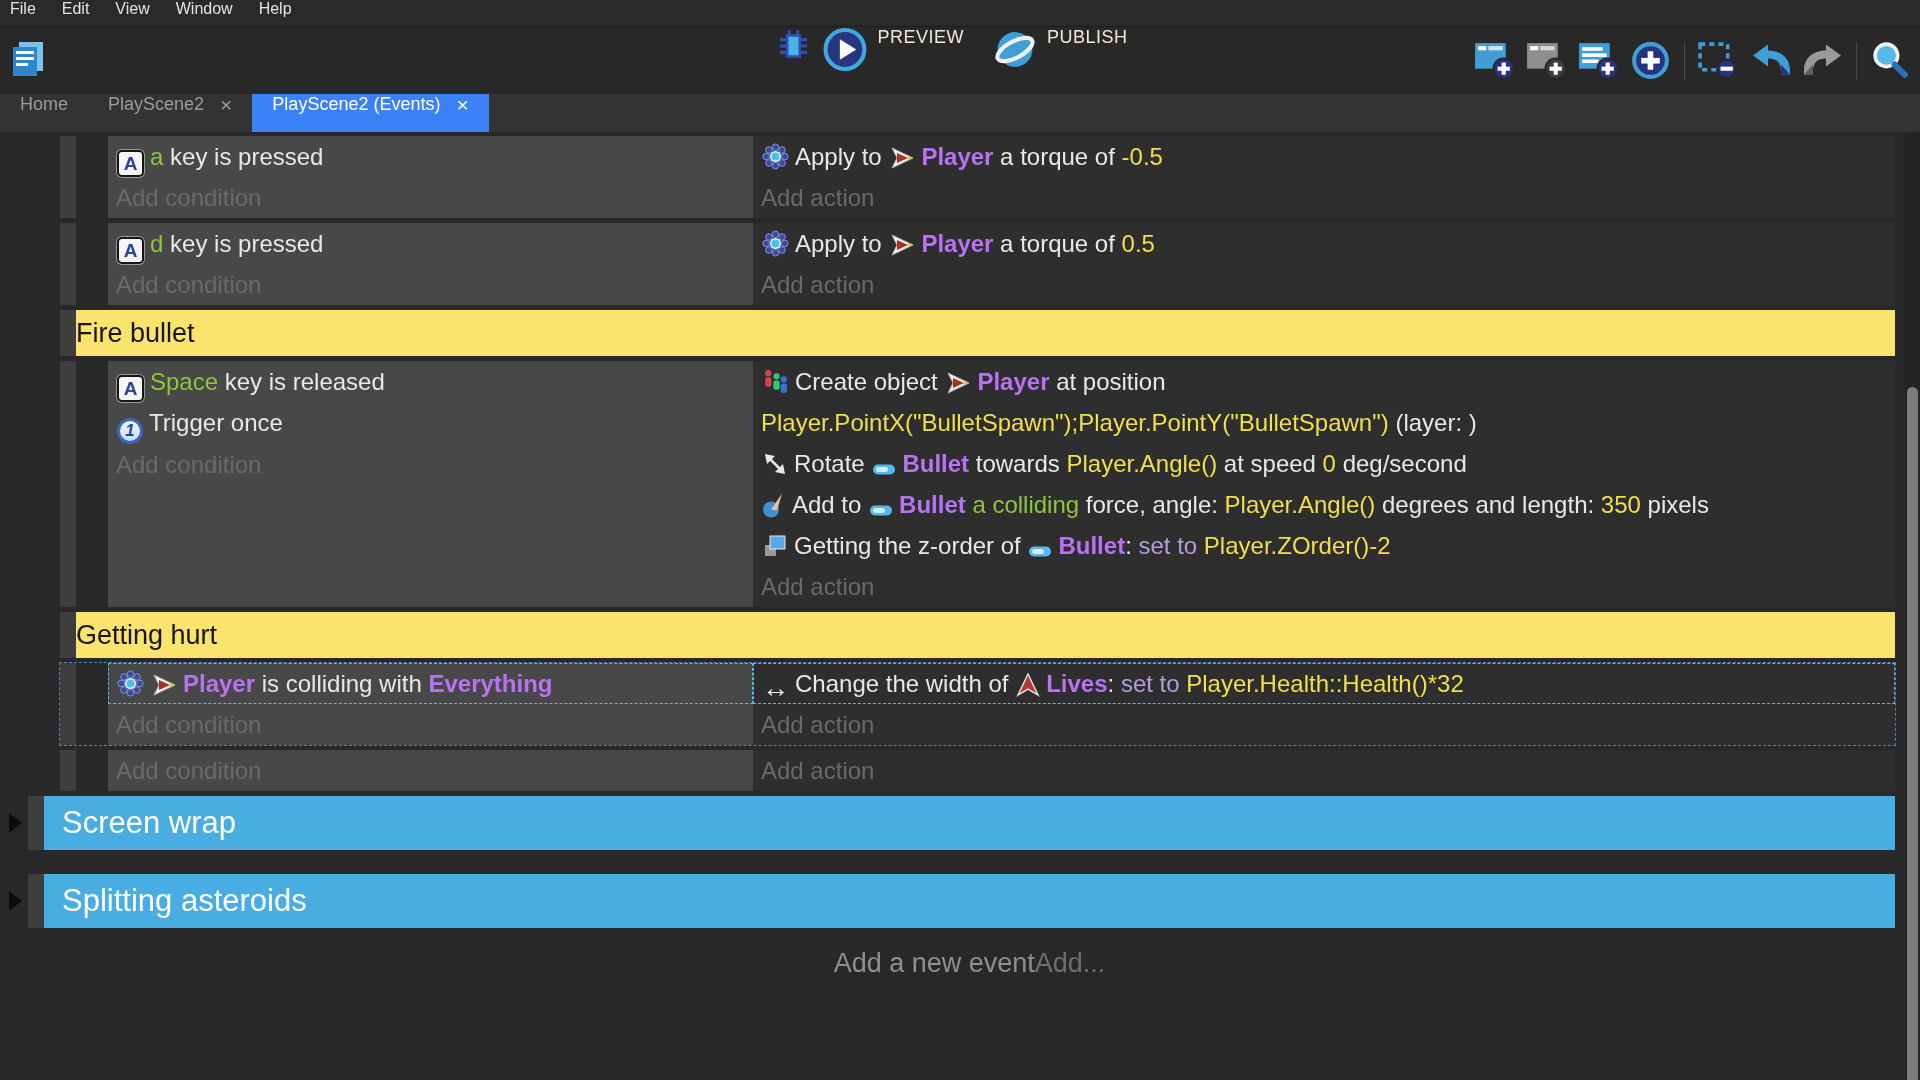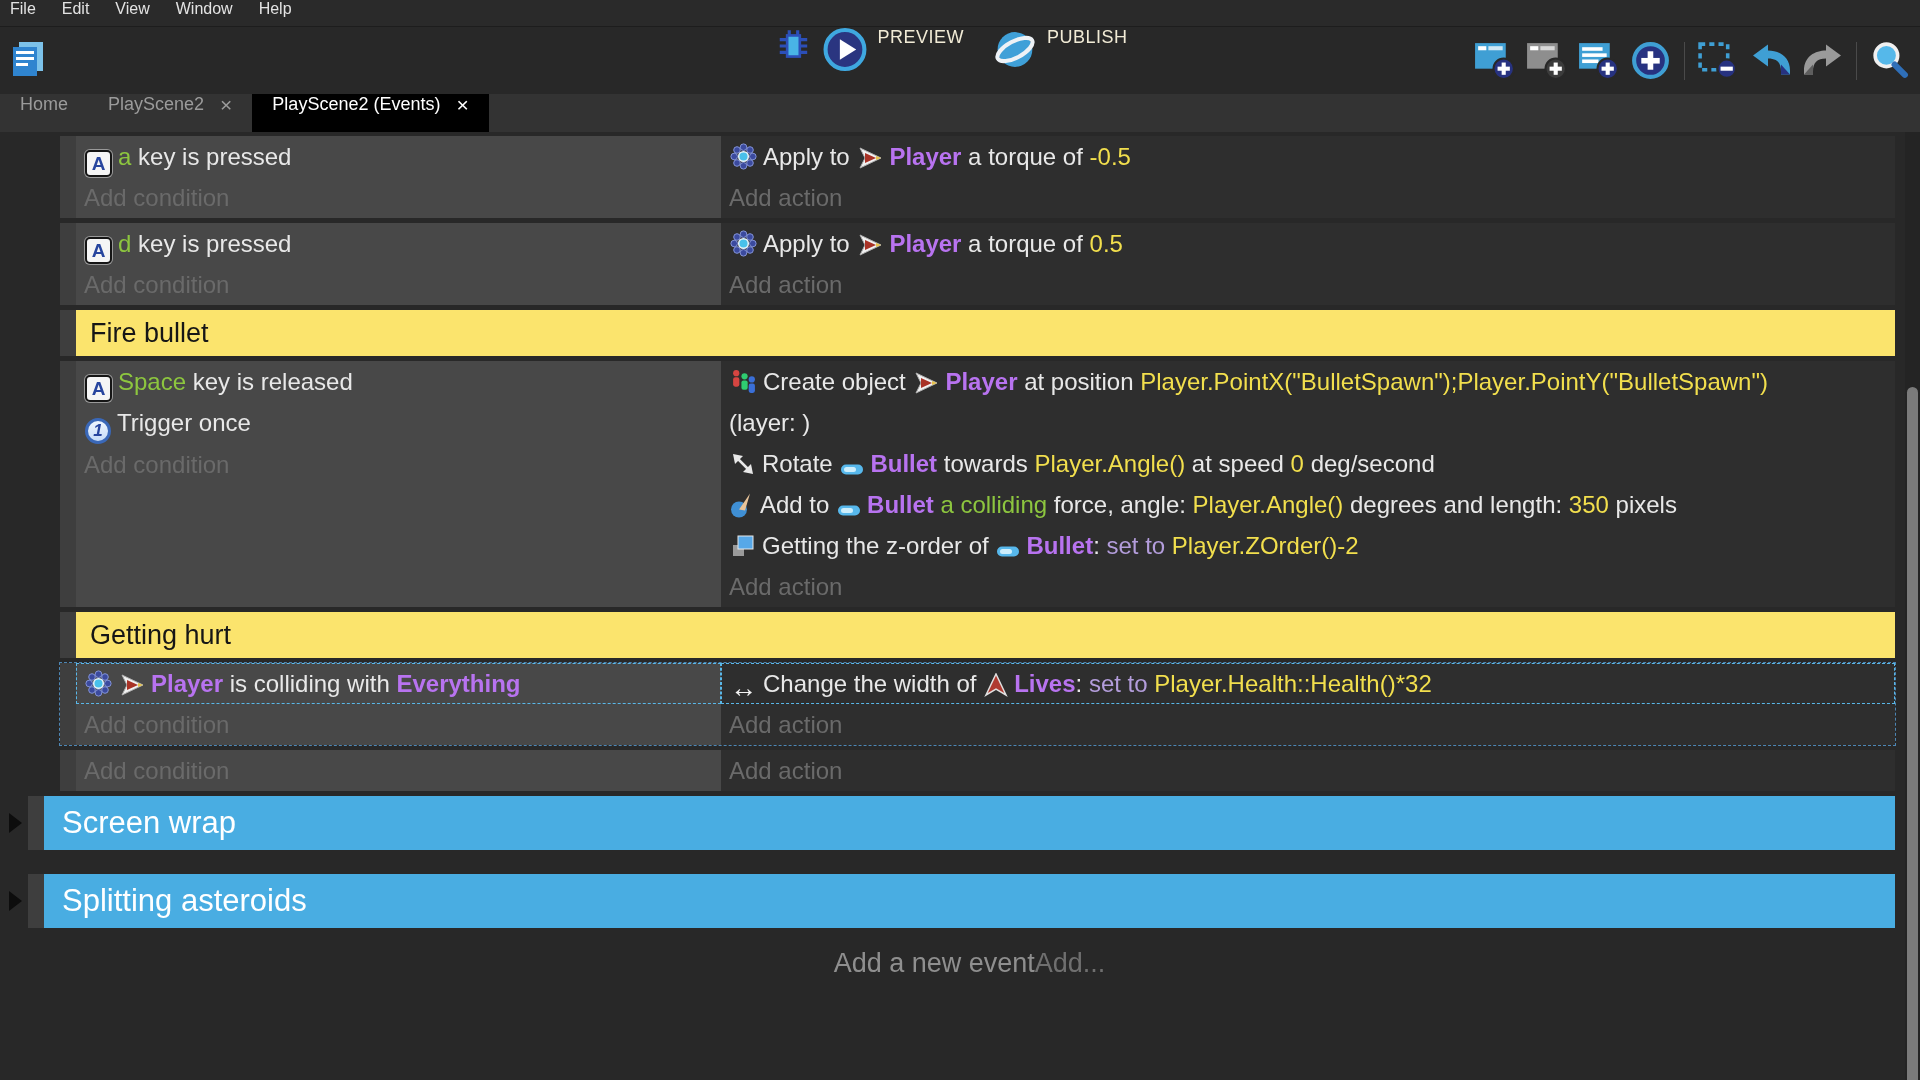--- a/index.html
+++ b/index.html
@@ -21,29 +21,29 @@
     height:100%; display:flex; align-items:flex-start; gap:10px; }
   .tool-label { font-size:18px; color:#f1ebd6; letter-spacing:.5px; margin-right:18px; }
   .right-icons { position:absolute; right:6px; top:0; height:100%;
     display:flex; align-items:center; gap:5px; }
   .tbtn { width:47px; height:48px; display:flex; align-items:center; justify-content:center; }
   .tsep { width:1px; height:38px; background:#4a4a4a; margin:0 5px; }
   .ticon { display:inline-flex; align-items:center; justify-content:center; }
   
   .tabbar { height:38px; background:#333333; display:flex; align-items:stretch; font-size:18px; }
   .tab { display:flex; align-items:flex-start; padding:0 20px; color:#9b9b9b; gap:16px; }
-  .tab.active { background:#000000; color:#ffffff; }
+  .tab.active { background:#3b82f6; color:#ffffff; }
   .tab .close { font-size:21px; line-height:1; }
   
   .events { position:absolute; top:132px; left:0; right:0; bottom:0; background:#282828; overflow:hidden; }
   .event-row { display:flex; margin:0 25px 5px 60px; align-items:stretch; }
   .event-row:first-child { margin-top:4px; }
   .event-row.sel { outline:1px dashed #4d86b4; outline-offset:0px; }
   .egutter { width:16px; background:#3e3e3e; flex:none; }
-  .cond-cell { width:645px; flex:none; background:#484848; font-size:24px; }
+  .cond-cell { width:645px; flex:none; background:#484848; font-size:24px;margin-left:32px; }
   .act-cell { flex:1; background:#2e2e2e; font-size:24px; }
   .line { min-height:41px; line-height:41px; padding-left:8px; color:#e8e8e8; }
   .act-cell .line { padding-right:120px; }
   .line.add { color:#6a6a6a; }
   .line.sel { outline:1px dashed #59b7e8; outline-offset:-1px; }
   .c-w { color:#e8e8e8; } .c-g { color:#8dc63f; }
   .c-o { color:#b873f0; font-weight:bold; }
   .c-n { color:#f2df4d; } .c-p { color:#b39ddb; }
   .inic { display:inline-block; vertical-align:-5px; margin:0 6px 0 1px; line-height:0; }
   .kbkey { display:inline-block; width:27px; height:27px; background:#f5f5f5;
@@ -51,21 +51,21 @@
     font-size:19px; line-height:23px; text-align:center; box-shadow:0 0 0 1px #999; }
   .onceic { display:inline-block; width:26px; height:26px; border-radius:50%;
     background:linear-gradient(#eef6ff,#c7dcf8); border:3px solid #3a68b8; color:#27459e;
     font-weight:bold; font-style:italic; font-size:17px; line-height:20px; text-align:center; }
   .hearty { color:#0d0d0d; font-size:27px; line-height:1;
     text-shadow:-1px 0 #e8e8e8, 1px 0 #e8e8e8, 0 -1px #e8e8e8, 0 1px #e8e8e8; }
   .warrow { color:#f2f2f2; font-size:27px; font-weight:bold; line-height:1; }
   
   .comment-row { display:flex; margin:0 25px 5px 60px; }
   .comment-bar { flex:1; background:#fbe46d; color:#161616; font-size:27px;
-    display:flex; align-items:center; padding-left:14px; height:46px; }
+    display:flex; align-items:center; height:46px; }
   
   .group-row { display:flex; margin:0 25px 17px 28px; position:relative; height:54px; }
   .group-row.first { margin-top:24px; }
   .garrow { position:absolute; left:-19px; top:50%; transform:translateY(-50%);
     width:0; height:0; border-left:13px solid #0d0d0d;
     border-top:10px solid transparent; border-bottom:10px solid transparent; }
   .gbar { flex:1; background:#49ade2; color:#ffffff; font-size:31px;
     display:flex; align-items:center; padding-left:18px; }
   
   .footer { margin:20px 25px 0 44px; display:flex; justify-content:center;

